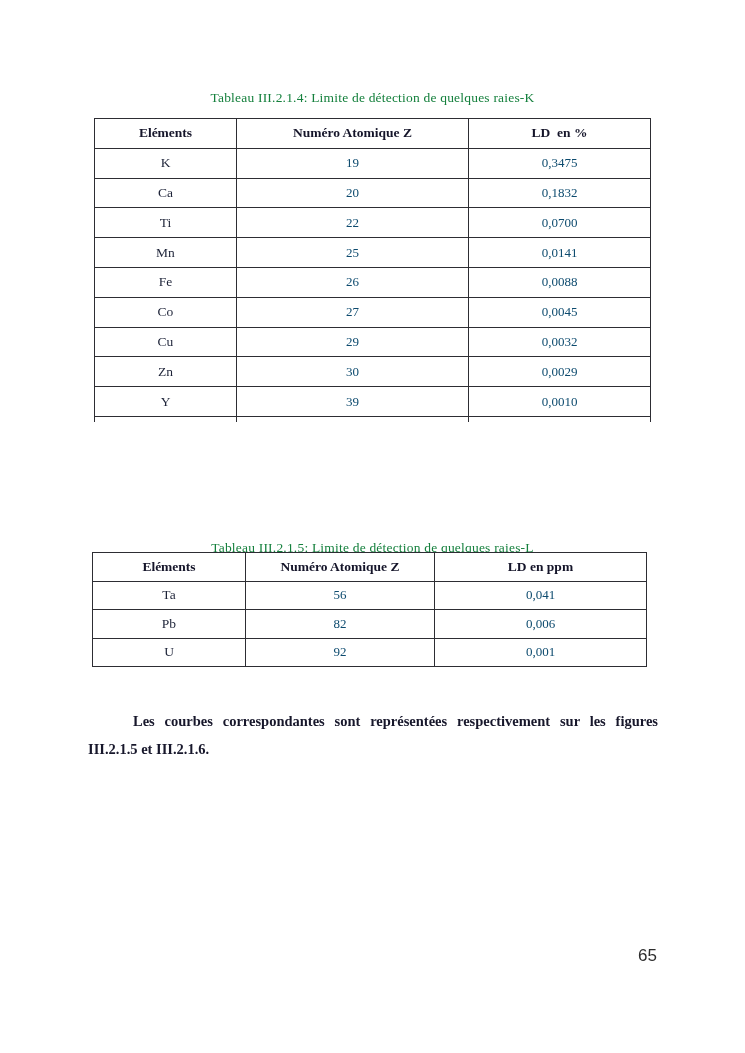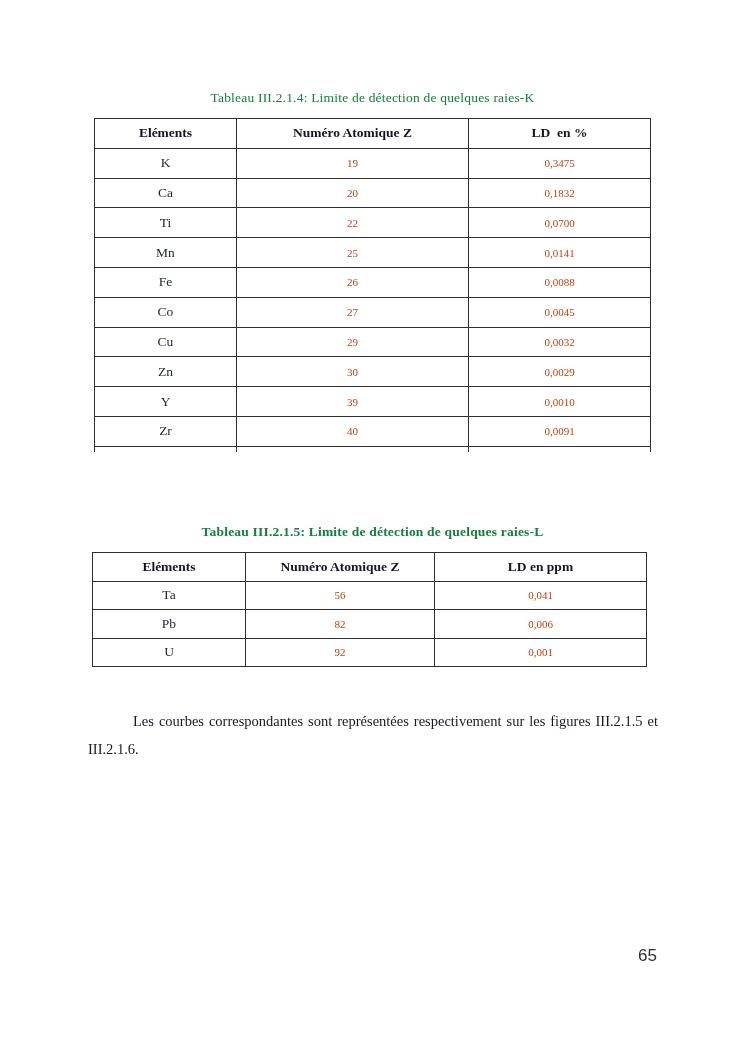--- a/index.html
+++ b/index.html
@@ -16,21 +16,21 @@
   .caption {
     position: absolute;
     left: 0;
     width: 745px;
     text-align: center;
     font-size: 13.5px;
     letter-spacing: 0.2px;
     color: #15803d;
   }
   .caption-k { top: 90px; }
-  .caption-l { top: 524px; font-weight: bold; }
+  .caption-l { top: 540px; }
 
   table.data-table {
     position: absolute;
     border-collapse: collapse;
     table-layout: fixed;
     background: #ffffff;
   }
   table.table-k { left: 94px;  top: 118px; width: 556px; }
   table.table-l { left: 92px;  top: 552px; width: 554px; }
 
@@ -49,22 +49,22 @@
     font-size: 13.5px;
     font-weight: bold;
     color: #15152a;
     white-space: pre;
   }
   td.cell-element {
     font-size: 13.5px;
     color: #1d2338;
   }
   td.cell-number {
-    font-size: 11px;
-    color: #c2410c;
+    font-size: 13px;
+    color: #0c4a6e;
     vertical-align: top;
     padding-top: 3px;
   }
   
   table.table-k tr.stub td {
     height: 5px;
     border-top: 1.4px solid #2d2d33;
     border-bottom: none;
   }
   table.table-k { border-bottom: none; }
@@ -72,20 +72,21 @@
   .body-paragraph {
     position: absolute;
     left: 88px;
     top: 692px;
     width: 570px;
     font-size: 14.5px;
     line-height: 28px;
     text-align: justify;
     text-indent: 45px;
     color: #17172b;
+    font-weight: bold;
   }
 
   .page-number {
     position: absolute;
     right: 88px;
     top: 946px;
     font-family: "Liberation Sans", "DejaVu Sans", sans-serif;
     font-size: 17px;
     color: #2d2d2d;
   }
@@ -147,25 +148,20 @@
     <tr>
       <td class="cell-element">Zn</td>
       <td class="cell-number">30</td>
       <td class="cell-number">0,0029</td>
     </tr>
     <tr>
       <td class="cell-element">Y</td>
       <td class="cell-number">39</td>
       <td class="cell-number">0,0010</td>
     </tr>
-    <tr>
-      <td class="cell-element">Zr</td>
-      <td class="cell-number">40</td>
-      <td class="cell-number">0,0091</td>
-    </tr>
     <tr class="stub">
       <td></td>
           <td></td>
           <td></td>
     </tr>
   </tbody>
     </table>
 
   <div class="caption caption-l">Tableau III.2.1.5: Limite de détection de quelques raies-L</div>
 

